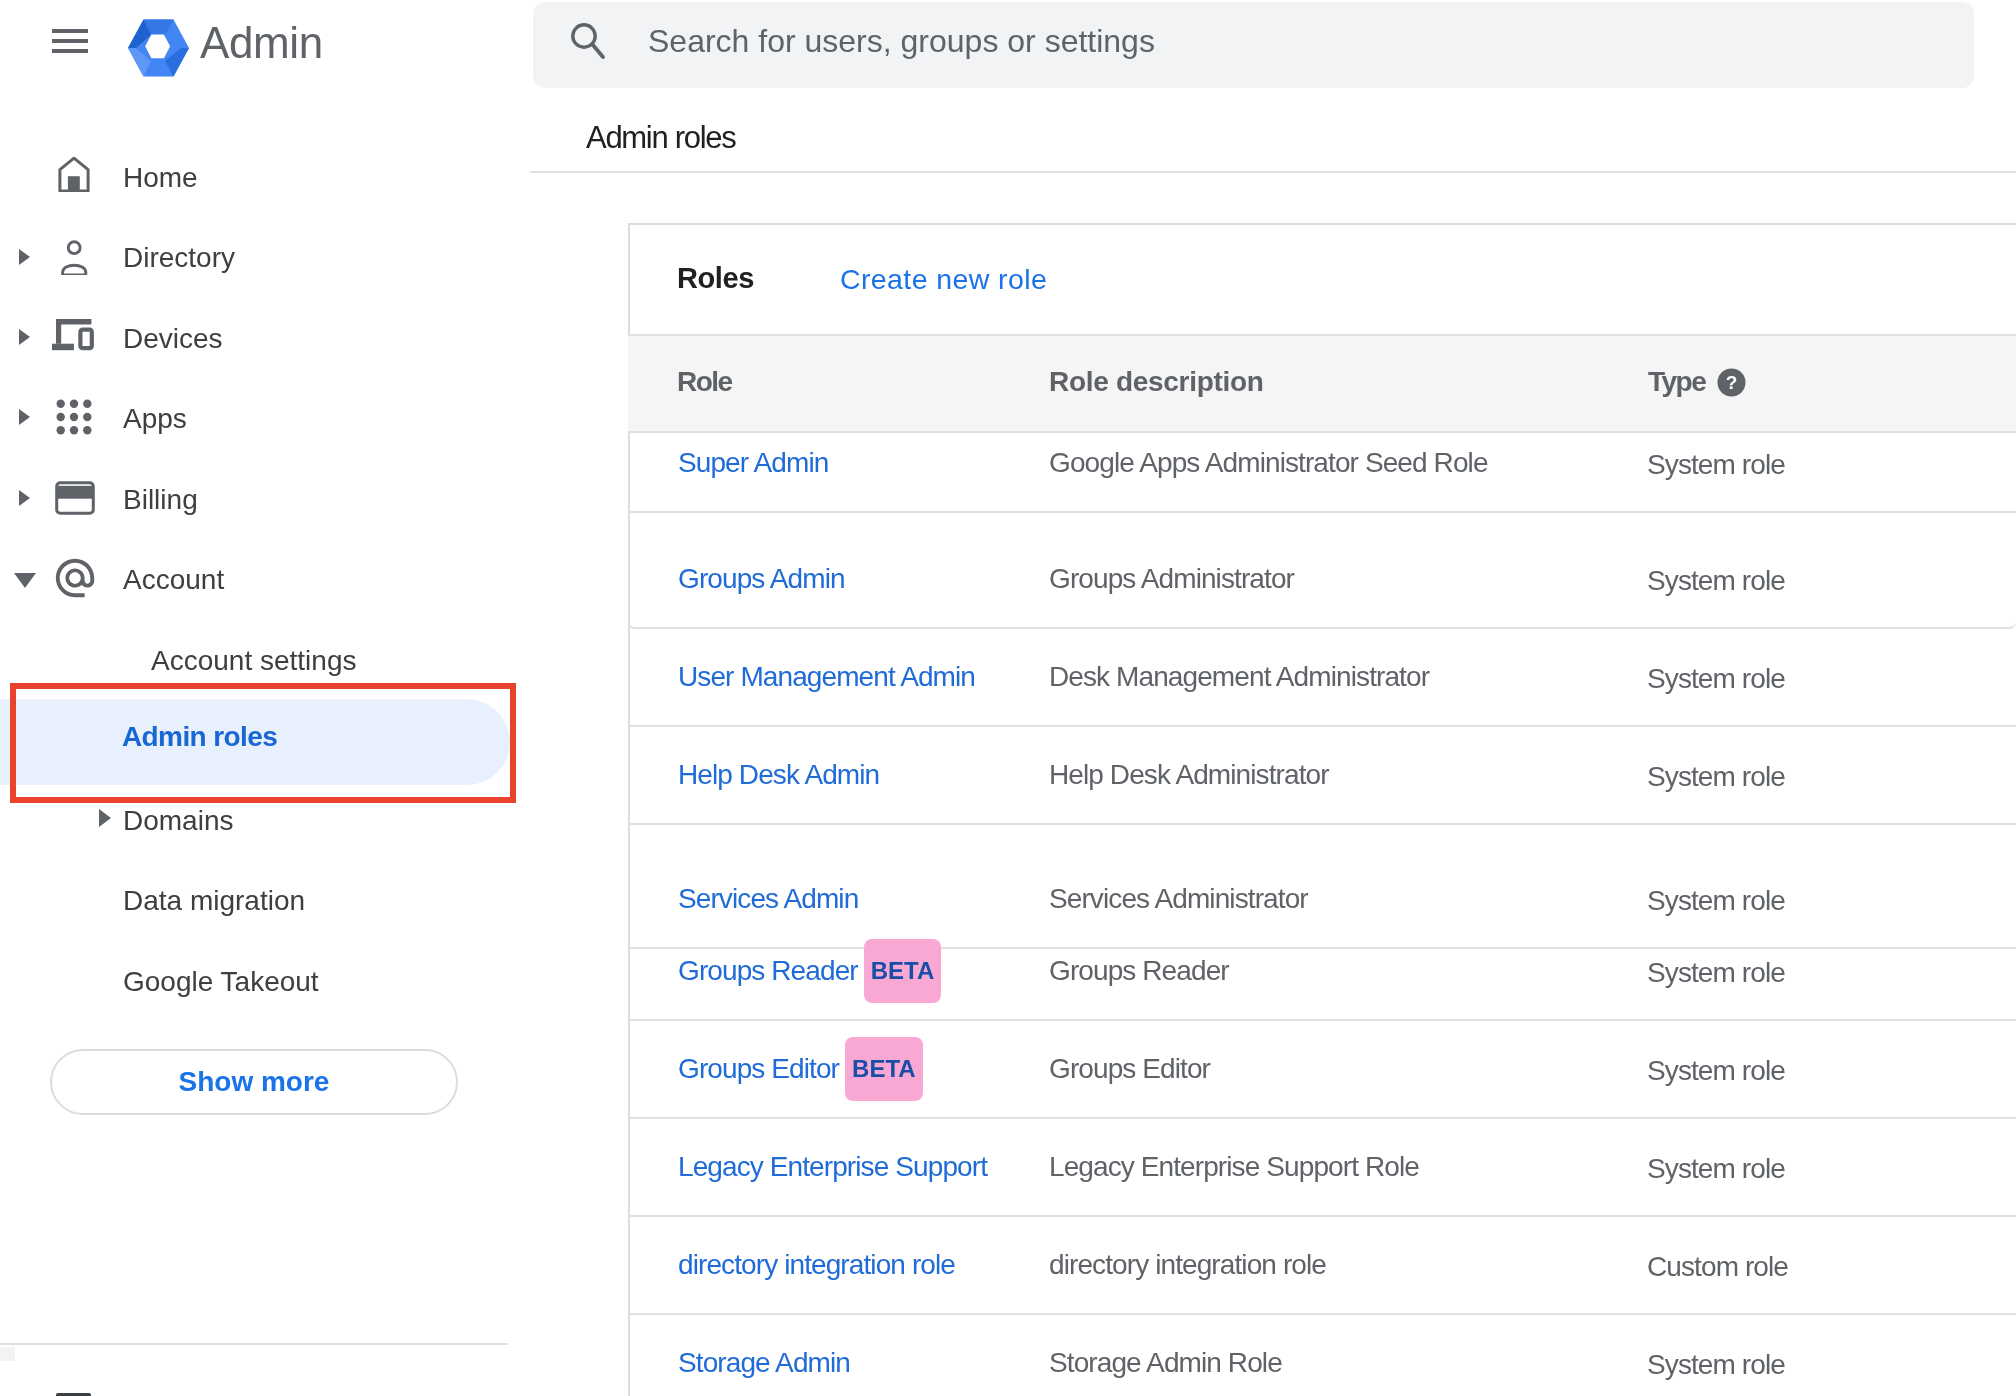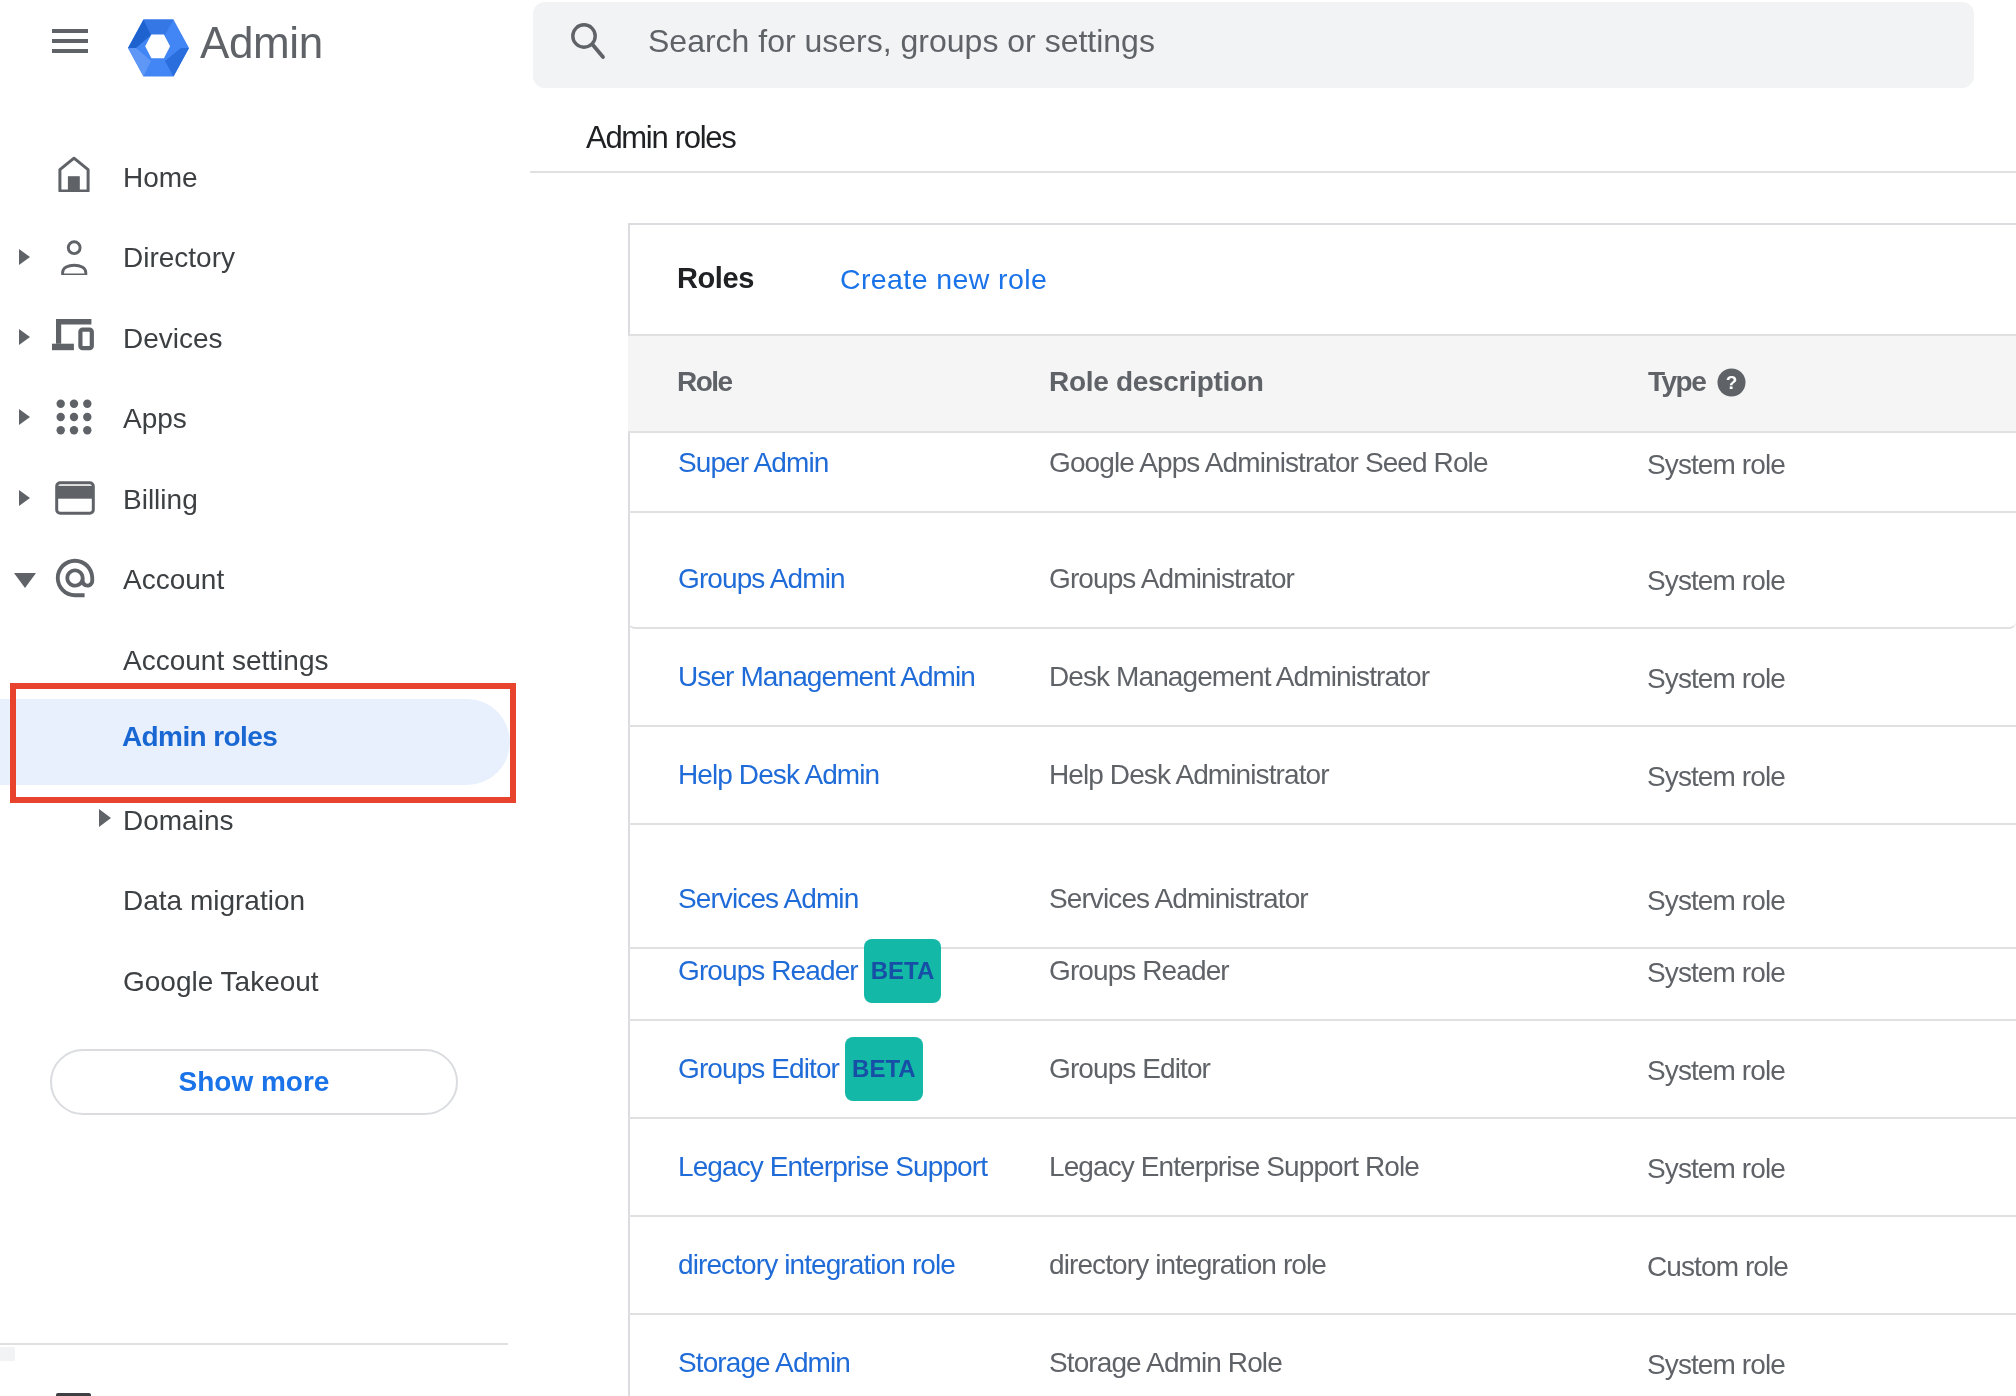--- a/index.html
+++ b/index.html
@@ -12,21 +12,21 @@
            border-top:8px solid transparent;border-bottom:8px solid transparent;}
   .icon{position:absolute;left:56px;width:36px;height:36px;}
   
   .row{position:absolute;left:628px;width:1388px;height:96px;border-bottom:2px solid #e0e0e0;}
   .rlink{position:absolute;left:50px;top:0;height:96px;display:flex;align-items:center;
          font-size:28px;letter-spacing:-0.9px;color:#1f6bd8;}
   .rdesc{position:absolute;left:421px;top:0;height:96px;display:flex;align-items:center;
          font-size:28px;letter-spacing:-0.9px;color:#5f6368;}
   .rtype{position:absolute;left:1019px;top:0;height:100px;display:flex;align-items:center;
          font-size:28px;letter-spacing:-0.9px;color:#5f6368;}
-  .beta{display:inline-block;margin-left:6px;background:#14b8a6;color:#174ea6;
+  .beta{display:inline-block;margin-left:6px;background:#f9a8d4;color:#174ea6;
         font-size:24px;font-weight:bold;letter-spacing:0;border-radius:8px;
         padding:20px 7px;line-height:24px;}
 </style>
 </head>
 <body>
 
 <div class="abs" style="left:52px;top:29px;width:36px;height:26px;">
   <div class="abs" style="left:0;top:0;width:36px;height:4px;background:#5f6368;"></div>
   <div class="abs" style="left:0;top:10px;width:36px;height:4px;background:#5f6368;"></div>
   <div class="abs" style="left:0;top:20px;width:36px;height:4px;background:#5f6368;"></div>
@@ -96,21 +96,21 @@
   <rect x="1.7" y="4.8" width="36.6" height="12.9" fill="#5f6368"></rect>
 </svg>
 <div class="navlab" style="top:485px;">Billing</div>
 
 <div class="abs" style="left:14px;top:573px;width:0;height:0;border-top:15px solid #5f6368;border-left:11px solid transparent;border-right:11px solid transparent;"></div>
 <svg class="abs" style="left:52px;top:555px;" width="46" height="46" viewBox="0 0 24 24">
   <path d="M12 2C6.48 2 2 6.48 2 12s4.48 10 10 10h5v-2h-5c-4.34 0-8-3.66-8-8s3.66-8 8-8 8 3.66 8 8v1.43c0 .79-.71 1.57-1.5 1.57s-1.5-.78-1.5-1.57V12c0-2.76-2.24-5-5-5s-5 2.24-5 5 2.24 5 5 5c1.38 0 2.64-.56 3.54-1.47.65.89 1.77 1.47 2.96 1.47 1.97 0 3.5-1.6 3.5-3.57V12c0-5.52-4.48-10-10-10zm0 13c-1.66 0-3-1.34-3-3s1.34-3 3-3 3 1.34 3 3-1.34 3-3 3z" fill="#5f6368"></path>
 </svg>
 <div class="navlab" style="top:565px;">Account</div>
 
-<div class="navlab" style="top:646px;">Account settings</div>
+<div class="navlab" style="top:646px;margin-left:28px;">Account settings</div>
 
 <div class="abs" style="left:0;top:699px;width:510px;height:86px;background:#e8f0fe;border-radius:0 43px 43px 0;"></div>
 <div class="abs" style="left:122px;top:723px;font-size:28px;letter-spacing:-0.6px;font-weight:bold;color:#1967d2;line-height:1;">Admin roles</div>
 <div class="abs" style="left:10px;top:683px;width:494px;height:108px;border:6px solid #e8432d;"></div>
 
 <div class="abs" style="left:99px;top:809px;width:0;height:0;border-left:12px solid #5f6368;border-top:9px solid transparent;border-bottom:9px solid transparent;"></div>
 <div class="navlab" style="top:806px;">Domains</div>
 
 <div class="navlab" style="top:886px;text-align:center;">Data migration</div>
 

